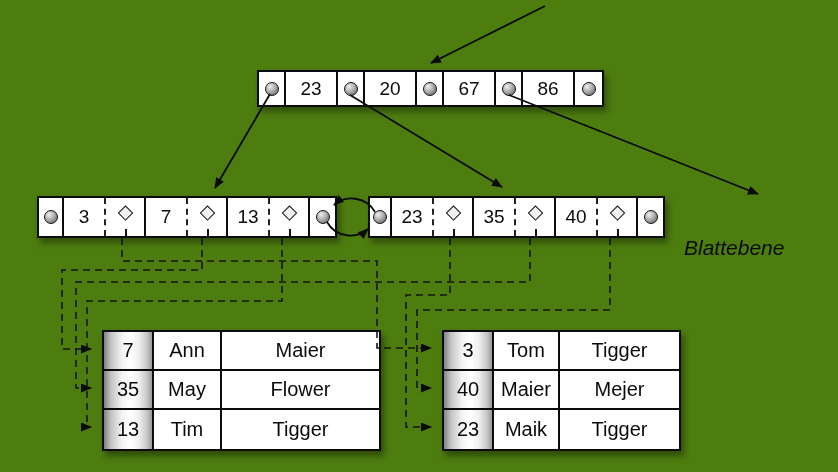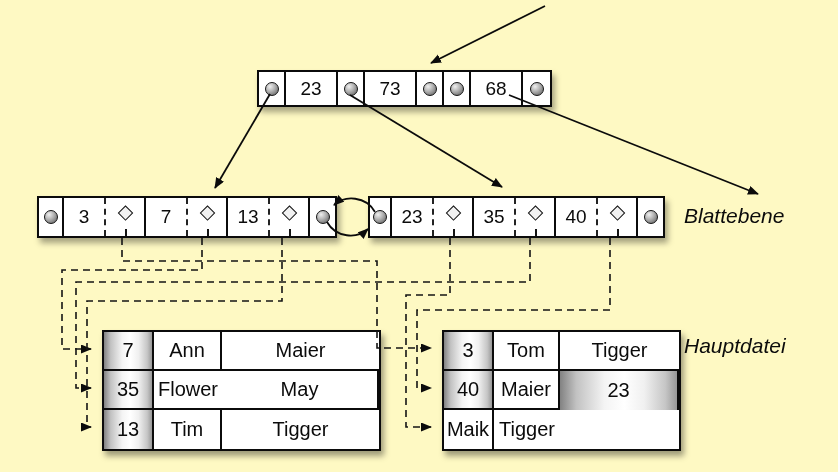--- a/index.html
+++ b/index.html
@@ -1,18 +1,18 @@
 <!DOCTYPE html>
 <html><head>
 <meta charset="utf-8">
 <style>
   html,body{margin:0;padding:0;}
   .stage{
     position:relative; width:838px; height:472px;
-    background:#fef9c3; overflow:hidden;
+    background:#4d7c0f; overflow:hidden;
     font-family:"Liberation Sans","DejaVu Sans",sans-serif;
     color:#0b0b0b;
   }
   
   .node{
     position:absolute; display:flex; align-items:stretch;
     background:#fff; border:2.5px solid #0b0b0b;
     box-shadow:3px 5px 6px rgba(0,0,0,.35);
     box-sizing:border-box;
   }
@@ -73,20 +73,21 @@
   }
   .mcell.lastcol{border-right:none;}
   .mcell.lastrow{border-bottom:none;}
   .mcell.keycol{
     background:linear-gradient(90deg,#828282 0%,#c2c2c2 14%,#f4f4f4 38%,#ffffff 55%,#f0f0f0 72%,#c6c6c6 90%,#989898 100%);
   }
   
   .sidelabel{
     position:absolute; font-style:italic; font-size:21px; color:#0b0b0b;
     white-space:nowrap;
+    margin-top:32px;
   }
   #lblLeaf{left:684px; top:204px;}
   #lblMain{left:684px; top:334px;}
   
   svg.overlay{position:absolute; left:0; top:0; pointer-events:none; z-index:5;}
   .solidline{stroke:#0b0b0b; stroke-width:1.8; fill:none;}
   .dashline{stroke:#151515; stroke-width:1.6; fill:none; stroke-dasharray:7 5;}
 </style>
 </head>
 <body>
@@ -94,28 +95,29 @@
 <div class="stage">
 
   <div class="node" id="root">
     <div class="pcell">
         <span class="circle"></span>
       </div>
     <div class="kcell">23</div>
     <div class="pcell">
         <span class="circle"></span>
       </div>
-    <div class="kcell">73</div>
-    <div class="pcell">
-        <span class="circle"></span>
-      </div>
-    <div class="pcell">
-        <span class="circle"></span>
-      </div>
-    <div class="kcell">68</div>
+    <div class="kcell">20</div>
+    <div class="pcell">
+        <span class="circle"></span>
+      </div>
+    <div class="kcell">67</div>
+    <div class="pcell">
+        <span class="circle"></span>
+      </div>
+    <div class="kcell">86</div>
     <div class="pcell">
         <span class="circle"></span>
       </div>
   </div>
 
   <div class="node leaf" id="leafL">
     <div class="pcell">
         <span class="circle"></span>
       </div>
     <div class="group">
@@ -172,40 +174,40 @@
     <div class="pcell last">
         <span class="circle"></span>
       </div>
   </div>
 
   <div class="mtable" id="tableL">
     <div class="mcell keycol">7</div>
     <div class="mcell">Ann</div>
     <div class="mcell lastcol">Maier</div>
     <div class="mcell keycol">35</div>
+    <div class="mcell">May</div>
     <div class="mcell lastcol">Flower</div>
-    <div class="mcell">May</div>
     <div class="mcell keycol lastrow">13</div>
     <div class="mcell lastrow">Tim</div>
     <div class="mcell lastcol lastrow">Tigger</div>
   </div>
 
   <div class="mtable" id="tableR">
     <div class="mcell keycol">3</div>
     <div class="mcell">Tom</div>
     <div class="mcell lastcol">Tigger</div>
     <div class="mcell keycol">40</div>
     <div class="mcell">Maier</div>
+    <div class="mcell lastcol">Mejer</div>
     <div class="mcell keycol lastrow">23</div>
     <div class="mcell lastrow">Maik</div>
     <div class="mcell lastcol lastrow">Tigger</div>
   </div>
 
   <div class="sidelabel" id="lblLeaf">Blattebene</div>
-  <div class="sidelabel" id="lblMain">Hauptdatei</div>
 
   <svg class="overlay" width="838" height="472" viewBox="0 0 838 472">
     <defs>
       <marker id="ah" markerWidth="12" markerHeight="10" refX="10" refY="4.5" orient="auto" markerUnits="userSpaceOnUse">
         <path d="M0,0 L11,4.5 L0,9 Z" fill="#0b0b0b"></path>
       </marker>
     </defs>
 
     <path class="solidline" d="M545,6 L431,63" marker-end="url(#ah)"></path>
 

